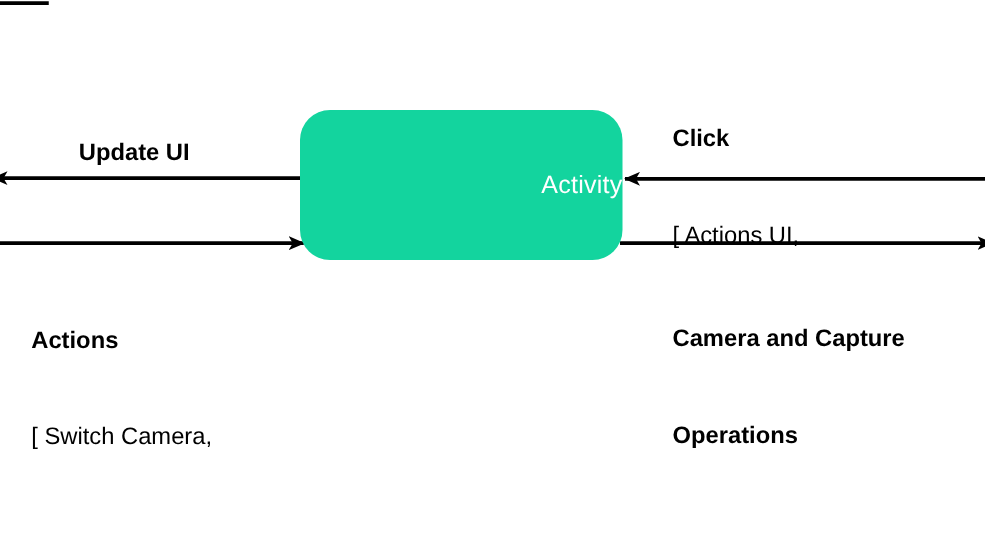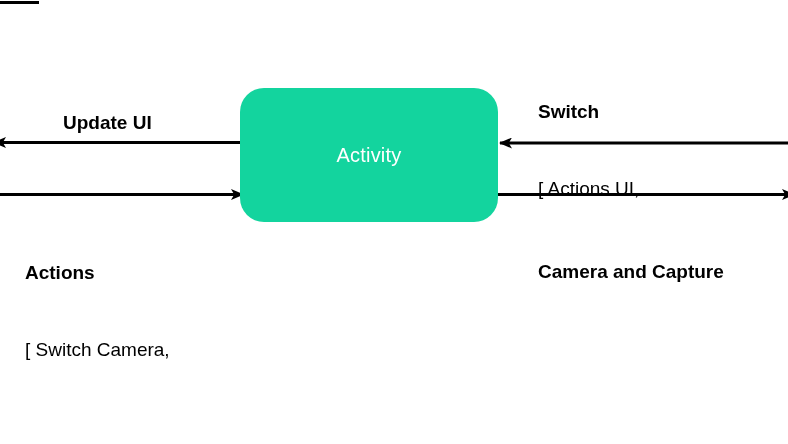--- a/index.html
+++ b/index.html
@@ -28,25 +28,25 @@
     height: 3px;
     background: #000000;
   }
 
   
   .node {
     position: absolute;
     left: 240px;
     top: 88px;
     width: 258px;
-    height: 134px;
+    height: 120px;
     border-radius: 24px;
     display: flex;
     align-items: center;
-    justify-content: center;
+    justify-content: flex-end;
   }
   .node-label {
     color: #ffffff;
     font-size: 20px;
     font-weight: 400;
     letter-spacing: 0.2px;
   }
 
   
   .wires {
@@ -114,26 +114,27 @@
 
   <div class="blk blk-actions">
     <span class="hd">Actions</span>
     <span class="ln">[ Switch Camera,</span>
     
     
     
   </div>
 
   <div class="blk blk-state">
-    <span class="hd">Switch</span>
+    <span class="hd">Click</span>
     <span class="ln">[ Actions UI,</span>
   </div>
 
   <div class="blk blk-ops">
     <span class="hd">Camera and Capture</span>
+    <span class="hd">Operations</span>
     
     
     
     
     
   </div>
 
 </div>
 
 </body></html>

